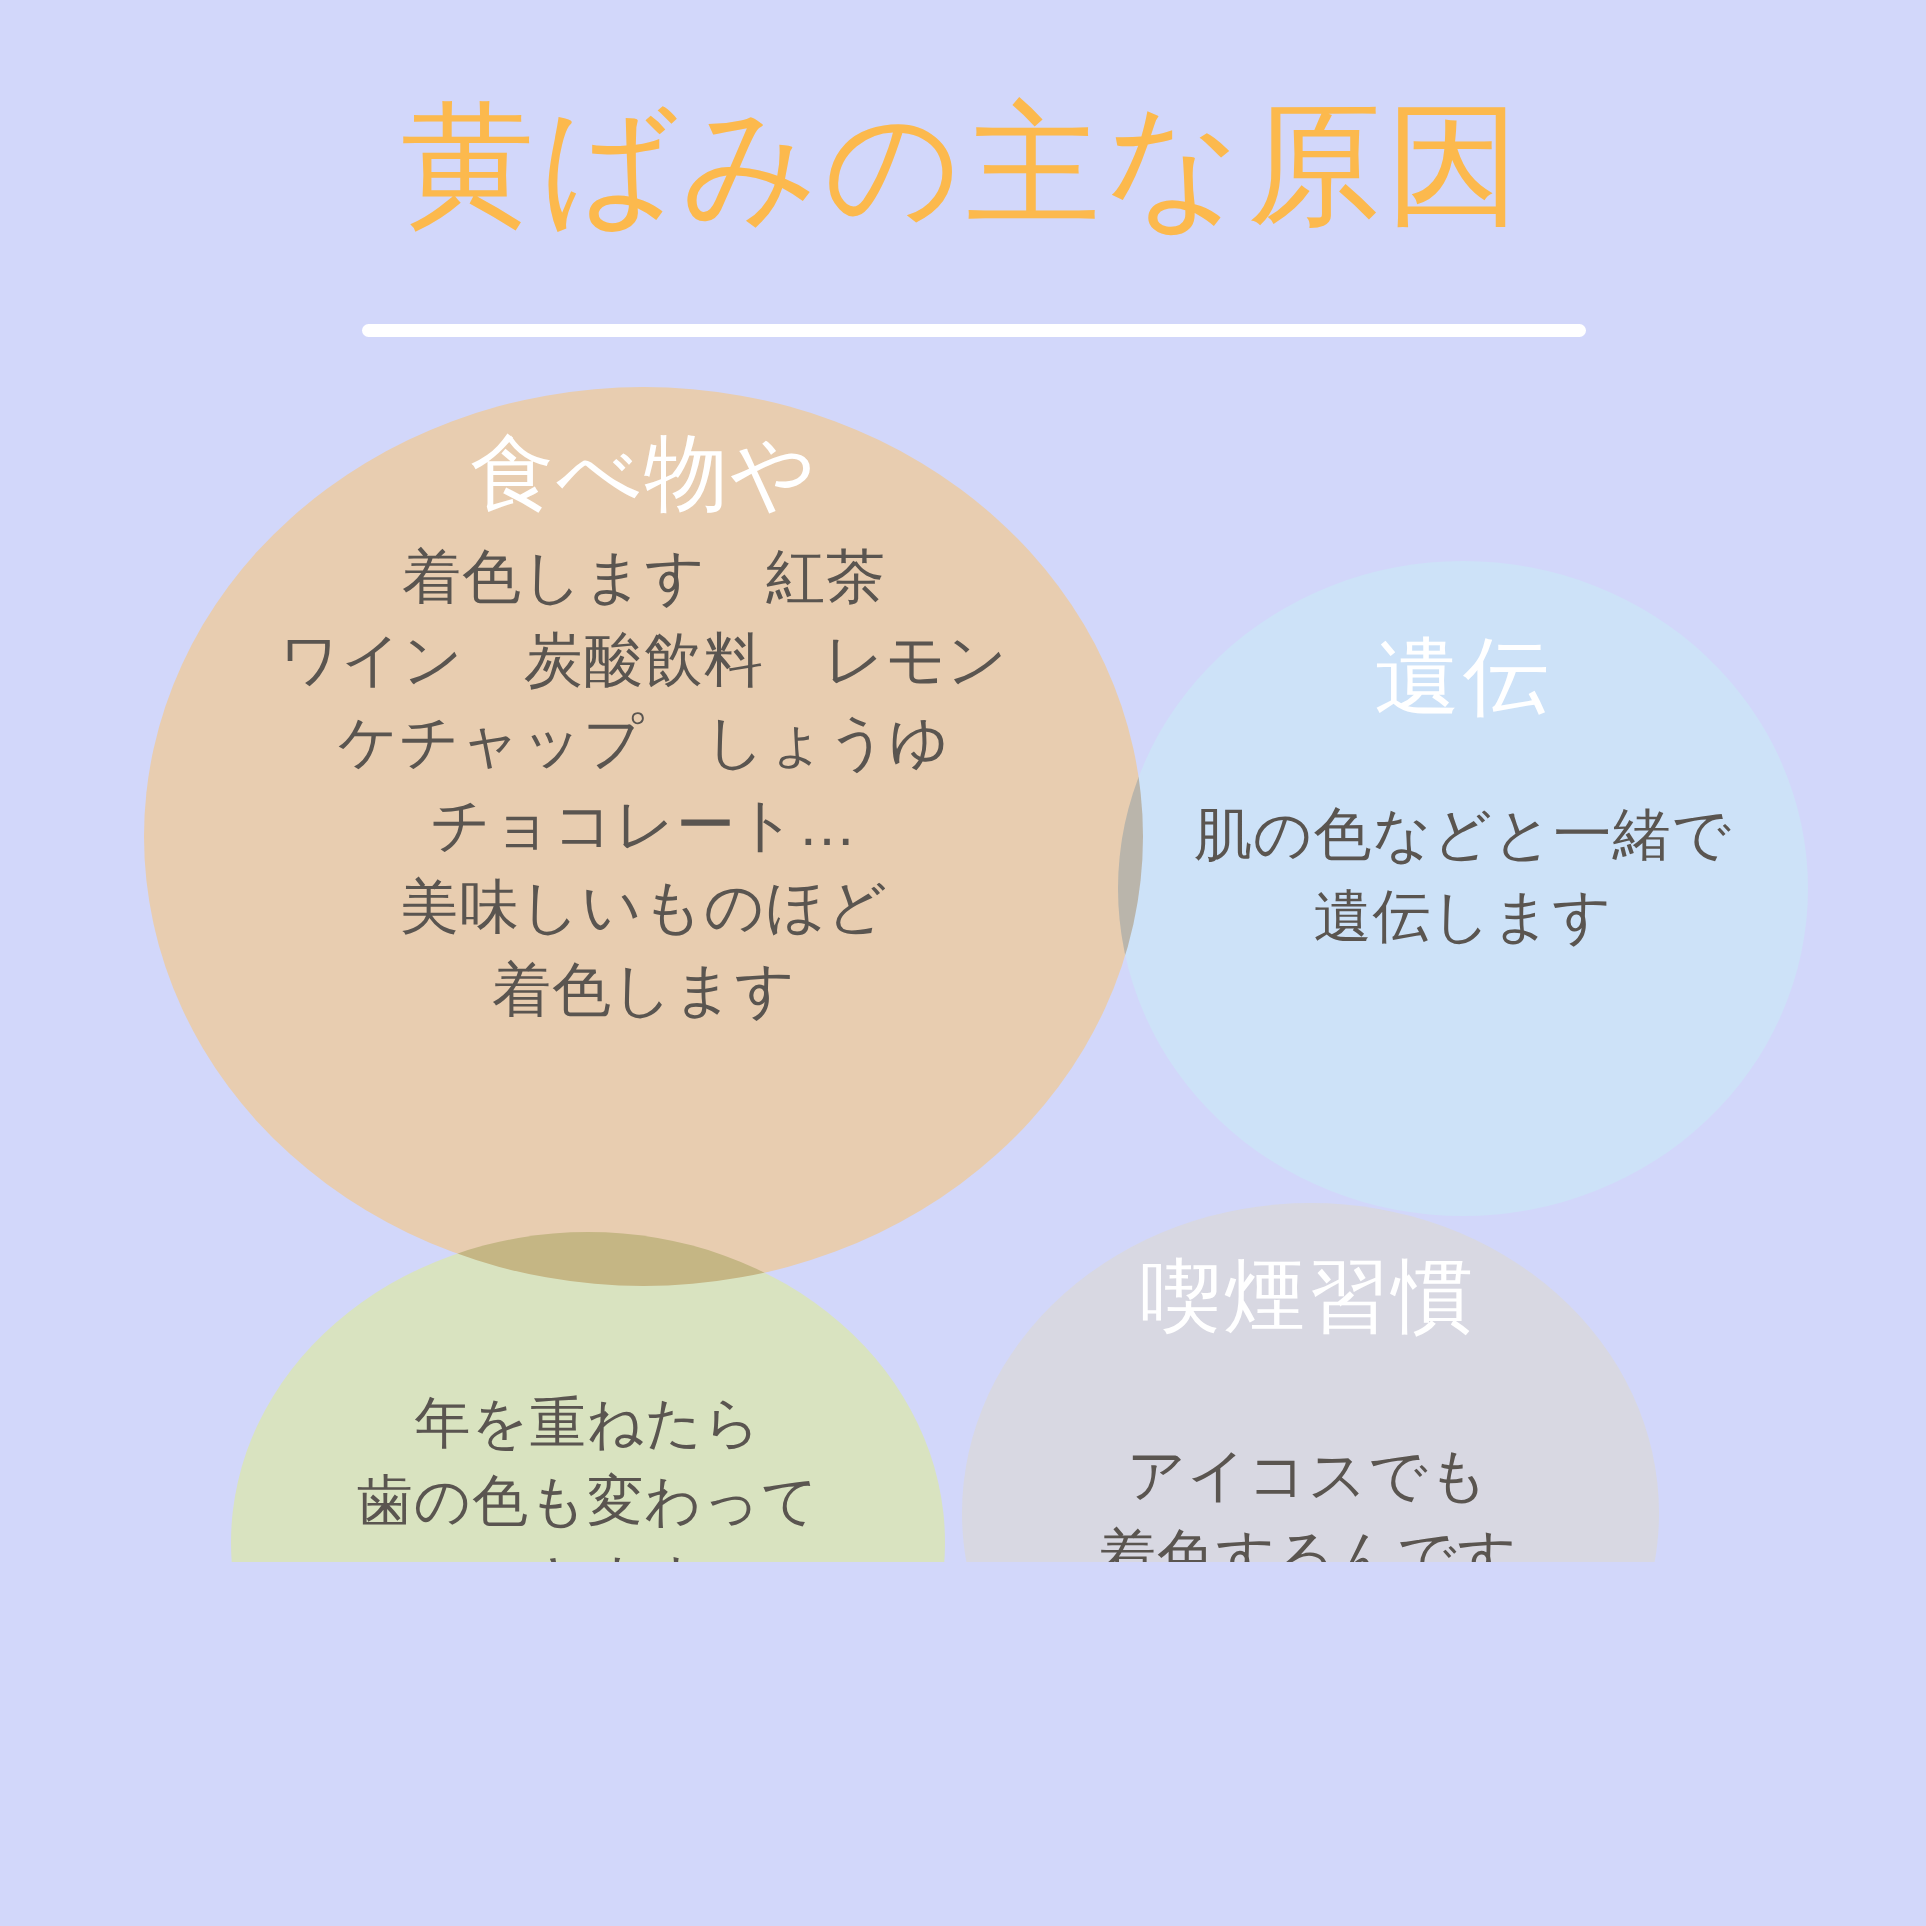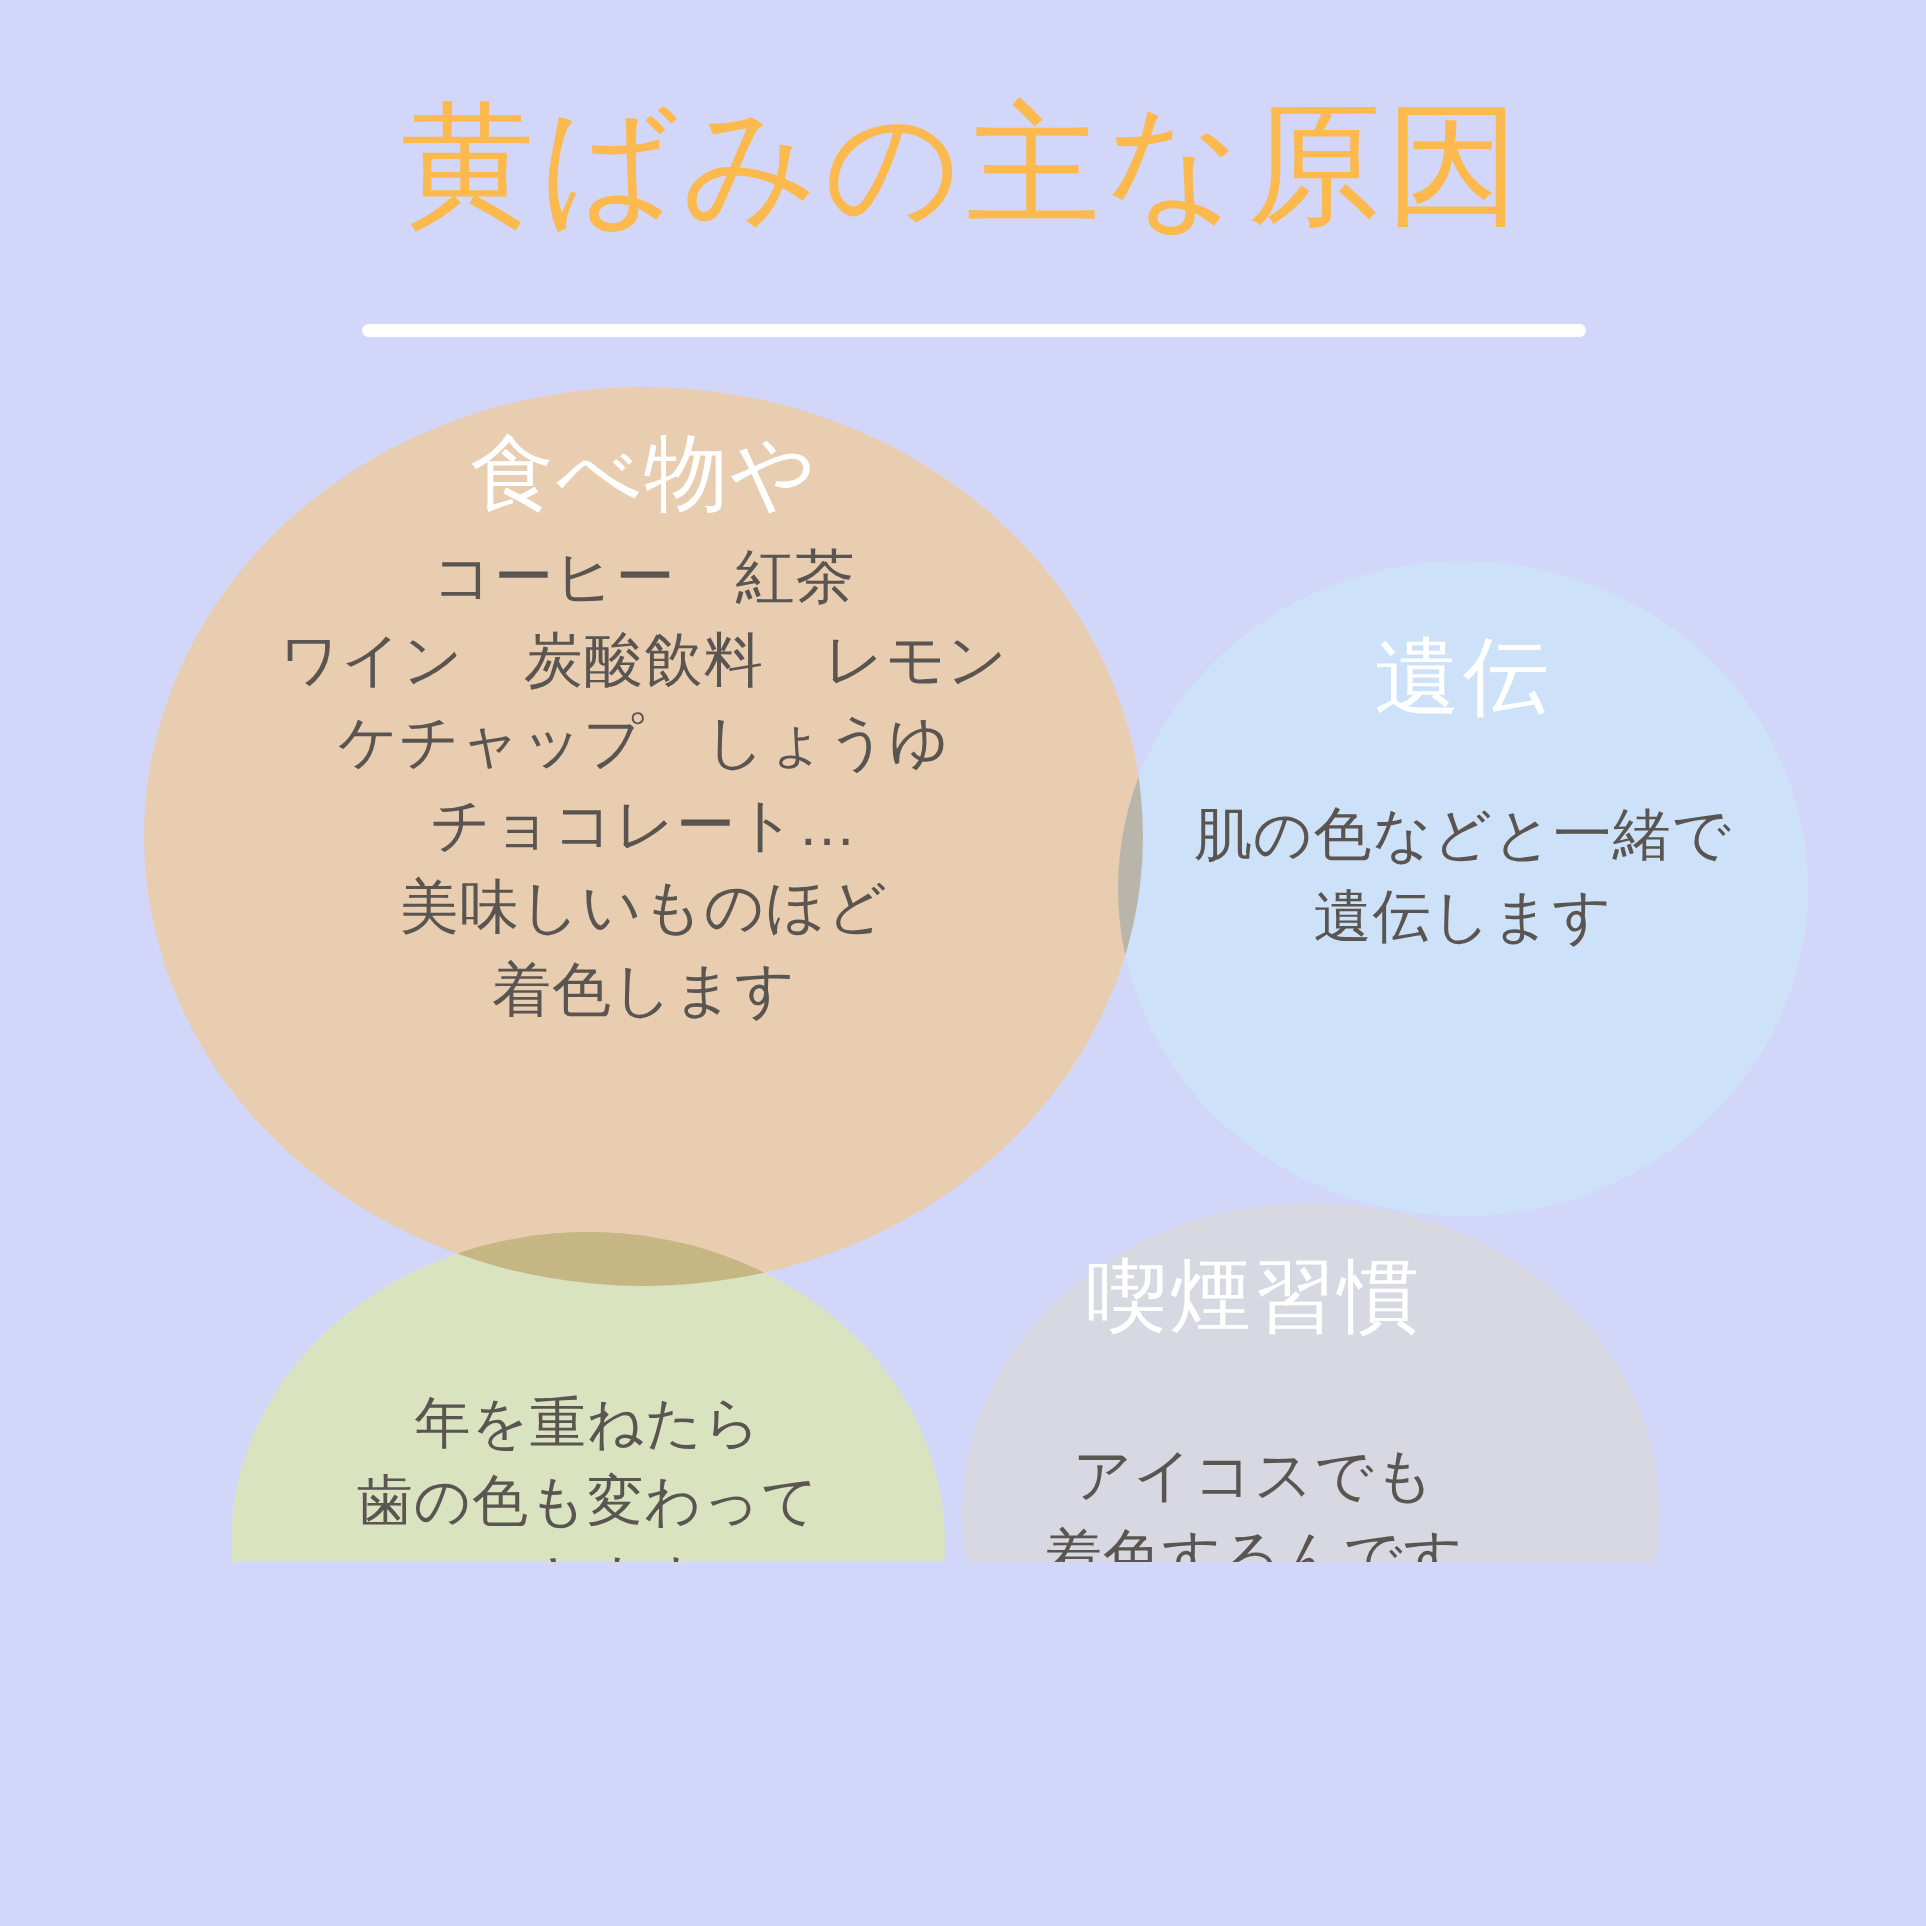--- a/index.html
+++ b/index.html
@@ -105,21 +105,21 @@
   #group-genetics { left: 1112px; top: 626px; width: 702px; }
   #group-genetics .group-heading { font-size: 86px; letter-spacing: 3px; }
   #group-genetics .group-body    { font-size: 58px; letter-spacing: 1px; margin-top: 66px; }
 
   
   #group-aging { left: 227px; top: 1313px; width: 722px; }
   #group-aging .group-heading { font-size: 85px; letter-spacing: 3px; }
   #group-aging .group-body    { font-size: 56px; letter-spacing: 1px; margin-top: 71px; }
 
   
-  #group-smoking { left: 903px; top: 1249px; width: 702px; }
+  #group-smoking { left: 957px; top: 1249px; width: 702px; }
   #group-smoking .group-heading { font-size: 81px; letter-spacing: 3px; }
   #group-smoking .group-body    { font-size: 58px; letter-spacing: 1px; margin-top: 89px; }
 
   .line { display: block; }
 </style>
 </head>
 <body style="background: rgb(210, 215, 250);">
 
 <div id="canvas" style="background: rgb(210, 215, 250);">
 
@@ -133,21 +133,21 @@
   <div id="title-block">
     <div id="page-title" style="color: rgb(252, 185, 77);">黄ばみの主な原因</div>
   </div>
   <div id="title-divider" style="background: rgb(255, 255, 255);"></div>
 
   <div class="group" id="group-food">
     <div class="group-heading" style="color: rgb(255, 255, 255);">
       <span class="line">食べ物や</span>
     </div>
     <div class="group-body" style="color: rgb(90, 85, 80);">
-      <span class="line">コーヒー　紅茶</span>
+      <span class="line">着色します　紅茶</span>
       <span class="line">ワイン　炭酸飲料　レモン</span>
       <span class="line">ケチャップ　しょうゆ</span>
       <span class="line">チョコレート…</span>
       <span class="line">美味しいものほど</span>
       <span class="line">着色します</span>
     </div>
   </div>
 
   <div class="group" id="group-genetics">
     <div class="group-heading" style="color: rgb(255, 255, 255);">

